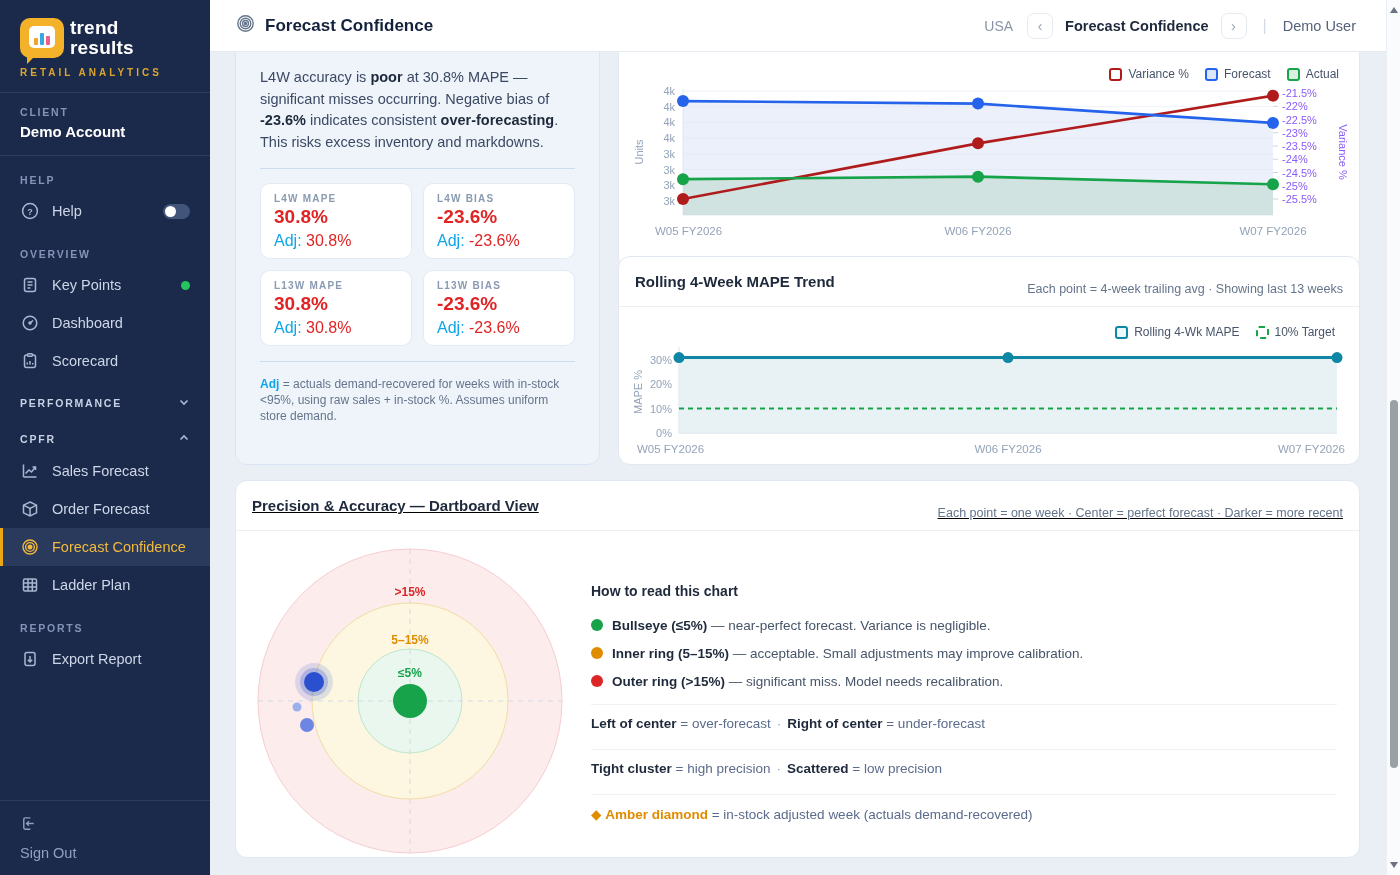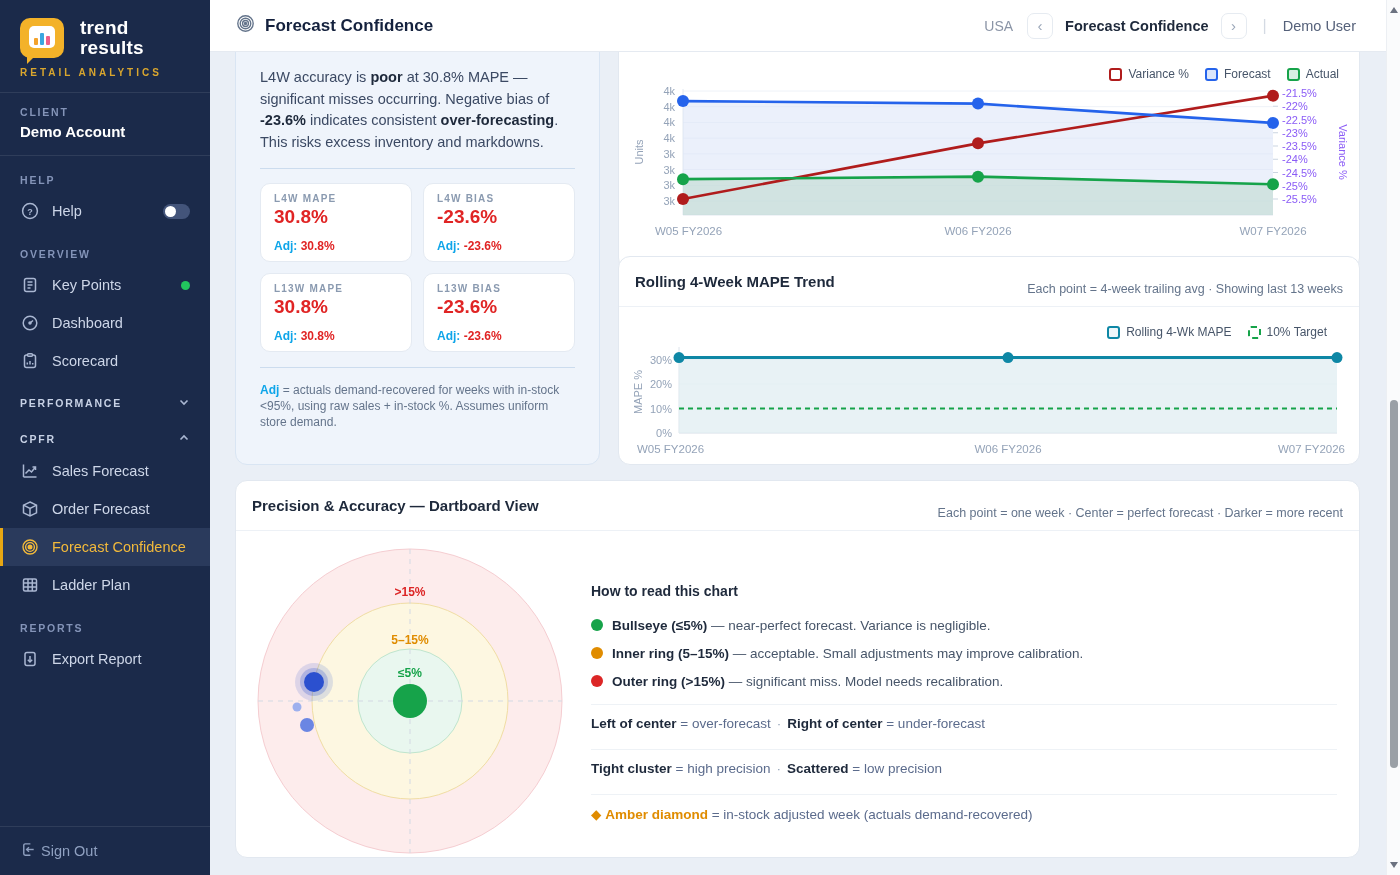--- a/index.html
+++ b/index.html
@@ -4,21 +4,21 @@
 <style>
   * { margin:0; padding:0; box-sizing:border-box; }
   html,body { width:1400px; height:875px; overflow:hidden; background:#eaeff6;
     font-family:"Liberation Sans","DejaVu Sans",sans-serif; }
   .app { position:relative; width:1400px; height:875px; }
 
   
   .sidebar { position:absolute; left:0; top:0; width:210px; height:875px;
     background:#1b2a4a; color:#c3cde2; z-index:5; }
   .logo-block { padding:18px 20px 14px 20px; border-bottom:1px solid rgba(255,255,255,.09); }
-  .logo-row { display:flex; align-items:flex-start; gap:16px; }
+  .logo-row { display:flex; align-items:flex-start; gap:6px; }
   .logo-badge { width:44px; height:40px; background:#f3b229; border-radius:10px; position:relative; flex:0 0 auto; }
   .logo-badge:after { content:""; position:absolute; left:7px; bottom:-6px; width:0; height:0;
     border-left:8px solid #f3b229; border-bottom:8px solid transparent; }
   .logo-bars { position:absolute; left:9px; top:8px; width:26px; height:22px; background:#fff;
     border-radius:5px; display:flex; align-items:flex-end; justify-content:center; gap:2px; padding:3px 3px; }
   .logo-bars i { display:block; width:4px; border-radius:1px; }
   .logo-bars i:nth-child(1){ height:7px; background:#f3a22b; }
   .logo-bars i:nth-child(2){ height:12px; background:#3ba7e0; }
   .logo-bars i:nth-child(3){ height:9px; background:#ef5f8a; }
   .logo-name { color:#fff; font-weight:bold; font-size:19px; line-height:20px; letter-spacing:.2px; }
@@ -35,21 +35,21 @@
   .nav-item.active { background:#2a3a5c; color:#f2b93b; border-left:3px solid #e8a713; padding-left:17px; }
   .nav-item.active .nicon { color:#f2b93b; }
   .toggle { margin-left:auto; width:27px; height:15px; background:#43547a; border-radius:8px;
     position:relative; cursor:pointer; }
   .toggle .knob { position:absolute; left:2px; top:2px; width:11px; height:11px; background:#fff; border-radius:50%; }
   .green-dot { margin-left:auto; width:9px; height:9px; border-radius:50%; background:#22c55e; }
   .sec-chevron { margin-left:auto; color:#aab7d2; }
   .section-row { display:flex; align-items:center; padding:16px 20px 6px 20px; font-size:10.5px;
     font-weight:bold; letter-spacing:1.8px; color:#c8d2e6; cursor:pointer; }
   .signout { position:absolute; left:0; right:0; bottom:0; border-top:1px solid rgba(255,255,255,.09);
-    padding:14px 20px; display:flex; align-items:center; gap:4px; color:#8fa0c0; font-size:14.5px; cursor:pointer; }
+    padding:14px 20px; display:flex; align-items:flex-start; gap:10px; color:#8fa0c0; font-size:14.5px; cursor:pointer;flex-direction:column; }
 
   
   .hdr { position:absolute; left:210px; top:0; width:1190px; height:52px; background:#fff;
     border-bottom:1px solid #e5eaf1; display:flex; align-items:center; padding:0 26px; z-index:4; }
   .hdr-title-wrap { display:flex; align-items:center; gap:10px; }
   .hdr-title { font-size:17px; font-weight:bold; color:#14213d; }
   .hdr-right { margin-left:auto; display:flex; align-items:center; gap:10px; padding-right:18px; }
   .hdr-region { color:#8a94a6; font-size:14px; margin-right:4px; }
   .chev-btn { width:26px; height:26px; border:1px solid #e6ebf1; border-radius:7px; background:#fff;
     color:#9aa6b8; font-size:15px; line-height:24px; text-align:center; cursor:pointer; }
@@ -65,37 +65,37 @@
   
   .insight { left:25px; top:-30px; width:365px; height:443px; background:#eff4fb; border-color:#d9e5f3;
     padding:44px 24px 0 24px; }
   .insight p { font-size:14.5px; line-height:21.5px; color:#3b4963; }
   .insight p b { color:#1e293b; }
   .ins-div { border-top:1px solid #ccdcee; margin:15px 0 14px 0; }
   .mgrid { display:grid; grid-template-columns:1fr 1fr; gap:11px; }
   .mcard { background:#fff; border:1px solid #e4eaf2; border-radius:10px; padding:9px 13px 8px 13px; }
   .mlabel { font-size:10px; font-weight:bold; letter-spacing:1.2px; color:#8a9ab0; }
   .mvalue { font-size:19px; font-weight:bold; color:#e02424; margin-top:2px; }
-  .madj { font-size:12px; font-weight:bold; margin-top:11px; color:#e02424; }
+  .madj { font-size:16px; font-weight:normal; margin-top:4px; color:#e02424; }
   .madj .adjp { color:#0ea5e9; }
   .footnote { font-size:12px; line-height:16px; color:#64748b; margin-top:13px; }
   .footnote b { color:#0ea5e9; }
 
   
   .chart1-card { left:408px; top:-30px; width:742px; height:248px; }
   .legend { position:absolute; display:flex; gap:16px; align-items:center; font-size:12px; color:#475569; }
   .lg-item { display:flex; align-items:center; gap:6px; cursor:pointer; }
   .lg-sq { width:13px; height:13px; border-radius:3px; border:2.5px solid; }
   .rolling-card { left:408px; top:204px; width:742px; height:209px; }
   .card-titlebar { height:50px; border-bottom:1px solid #edf1f6; display:flex; align-items:center; padding:0 16px; }
   .card-title { font-size:15px; font-weight:bold; color:#1e293b; }
   .card-sub { margin-left:auto; font-size:12.5px; color:#64748b;margin-top:14px; }
 
   
-  .dart-card { left:25px; top:428px; width:1125px; height:378px; }
+  .dart-card { left:25px; top:428px; width:1125px; height:378px;text-decoration:underline; }
   .dart-text { position:absolute; left:355px; top:102px; right:22px; }
   .how-title { font-size:14px; font-weight:bold; color:#1e293b; margin-bottom:12px; }
   .bullet { display:flex; align-items:center; gap:9px; height:28px; font-size:13.5px; color:#475569; }
   .bdot { width:12px; height:12px; border-radius:50%; flex:0 0 auto; }
   .bullet b { color:#1e293b; }
   .drow { border-top:1px solid #eef2f6; margin-top:9px; padding-top:11px; font-size:13.5px;
     color:#5b6b8c; height:36px; }
   .drow b { color:#1e293b; }
   .drow .sep { color:#94a3b8; margin:0 6px; }
   .drow .amber { color:#e08c00; font-weight:bold; }
@@ -401,21 +401,21 @@
           <text x="12" y="69" font-size="11" fill="#94a3b8" transform="rotate(-90 12 69)" text-anchor="middle">Units</text>
           <text x="708" y="69" font-size="11" fill="#8b5cf6" transform="rotate(90 708 69)" text-anchor="middle">Variance %</text>
         </svg>
     </div>
 
     <div class="card rolling-card">
       <div class="card-titlebar">
         <span class="card-title">Rolling 4-Week MAPE Trend</span>
         <span class="card-sub">Each point = 4-week trailing avg  ·  Showing last 13 weeks</span>
       </div>
-      <div class="legend" style="top:68px; right:32px;">
+      <div class="legend" style="top:68px; right:24px;">
         <span class="lg-item">
           <span class="lg-sq" id="lgsq3" style="border-color: rgb(14, 135, 165); background: rgb(238, 247, 250);"></span>
           <span>Rolling 4-Wk MAPE</span>
         </span>
         <span class="lg-item">
           <span class="lg-sq" id="lgsq4" style="border-style: dashed; border-width: 2px; border-color: rgb(22, 163, 74); background: rgb(255, 255, 255);"></span>
           <span>10% Target</span>
         </span>
       </div>
       <svg id="chart2" style="position:absolute; left:12px; top:84px;" width="716" height="118" viewBox="0 0 716 118">

